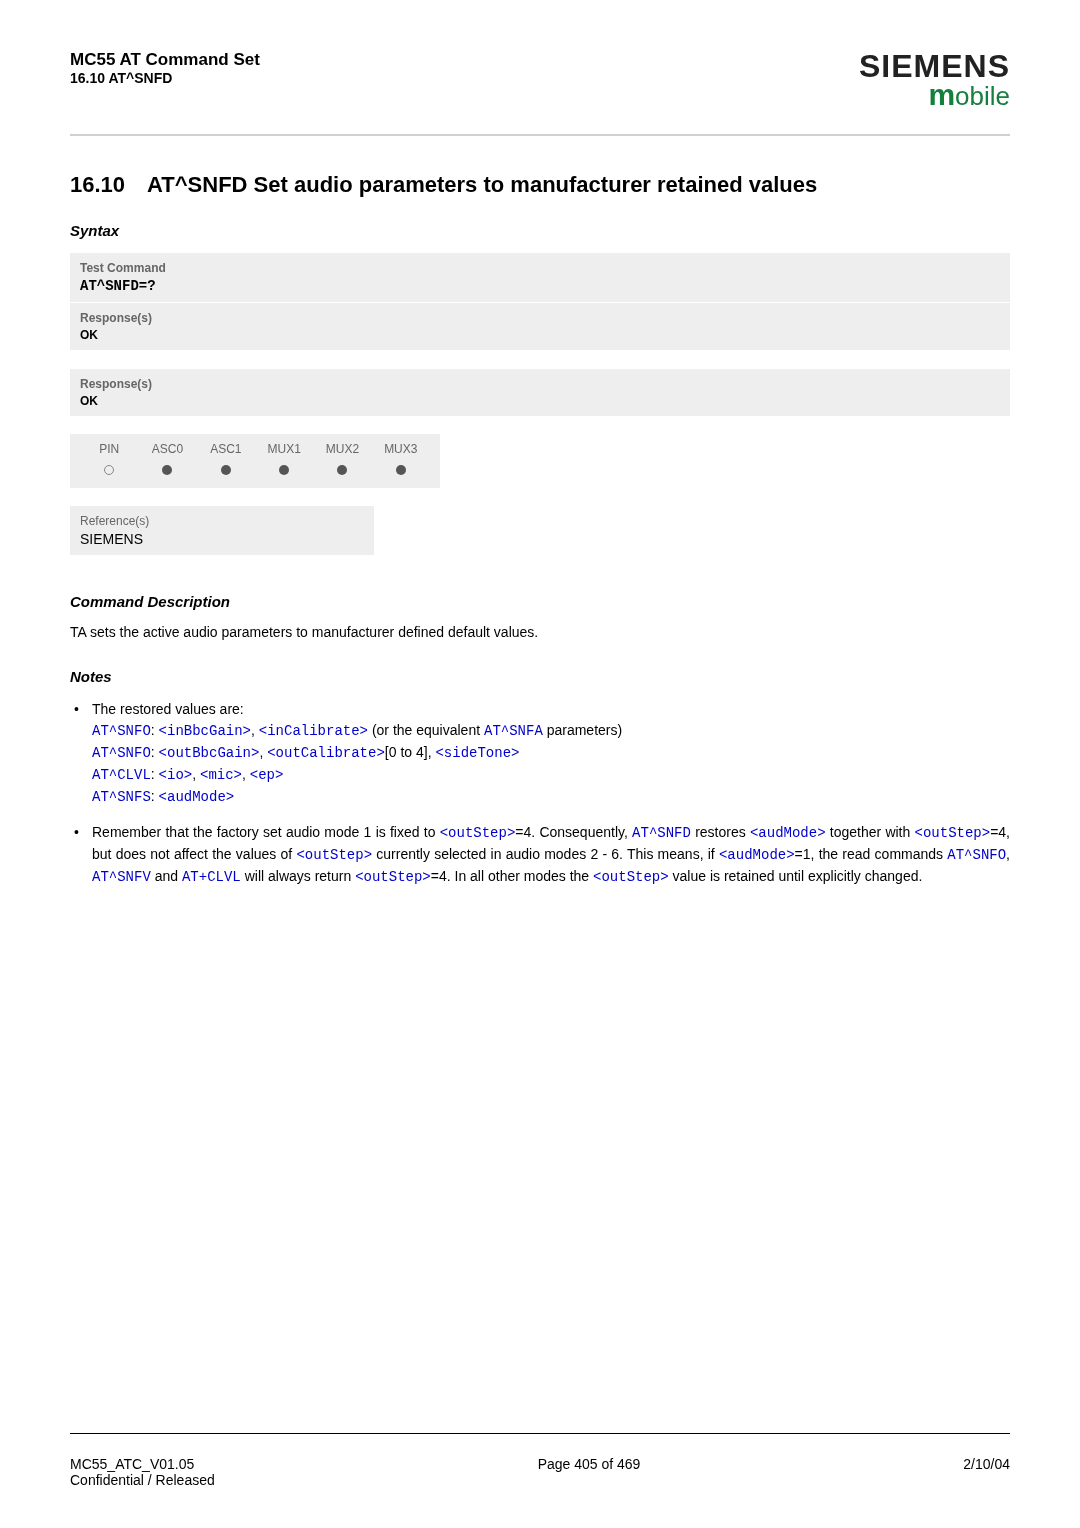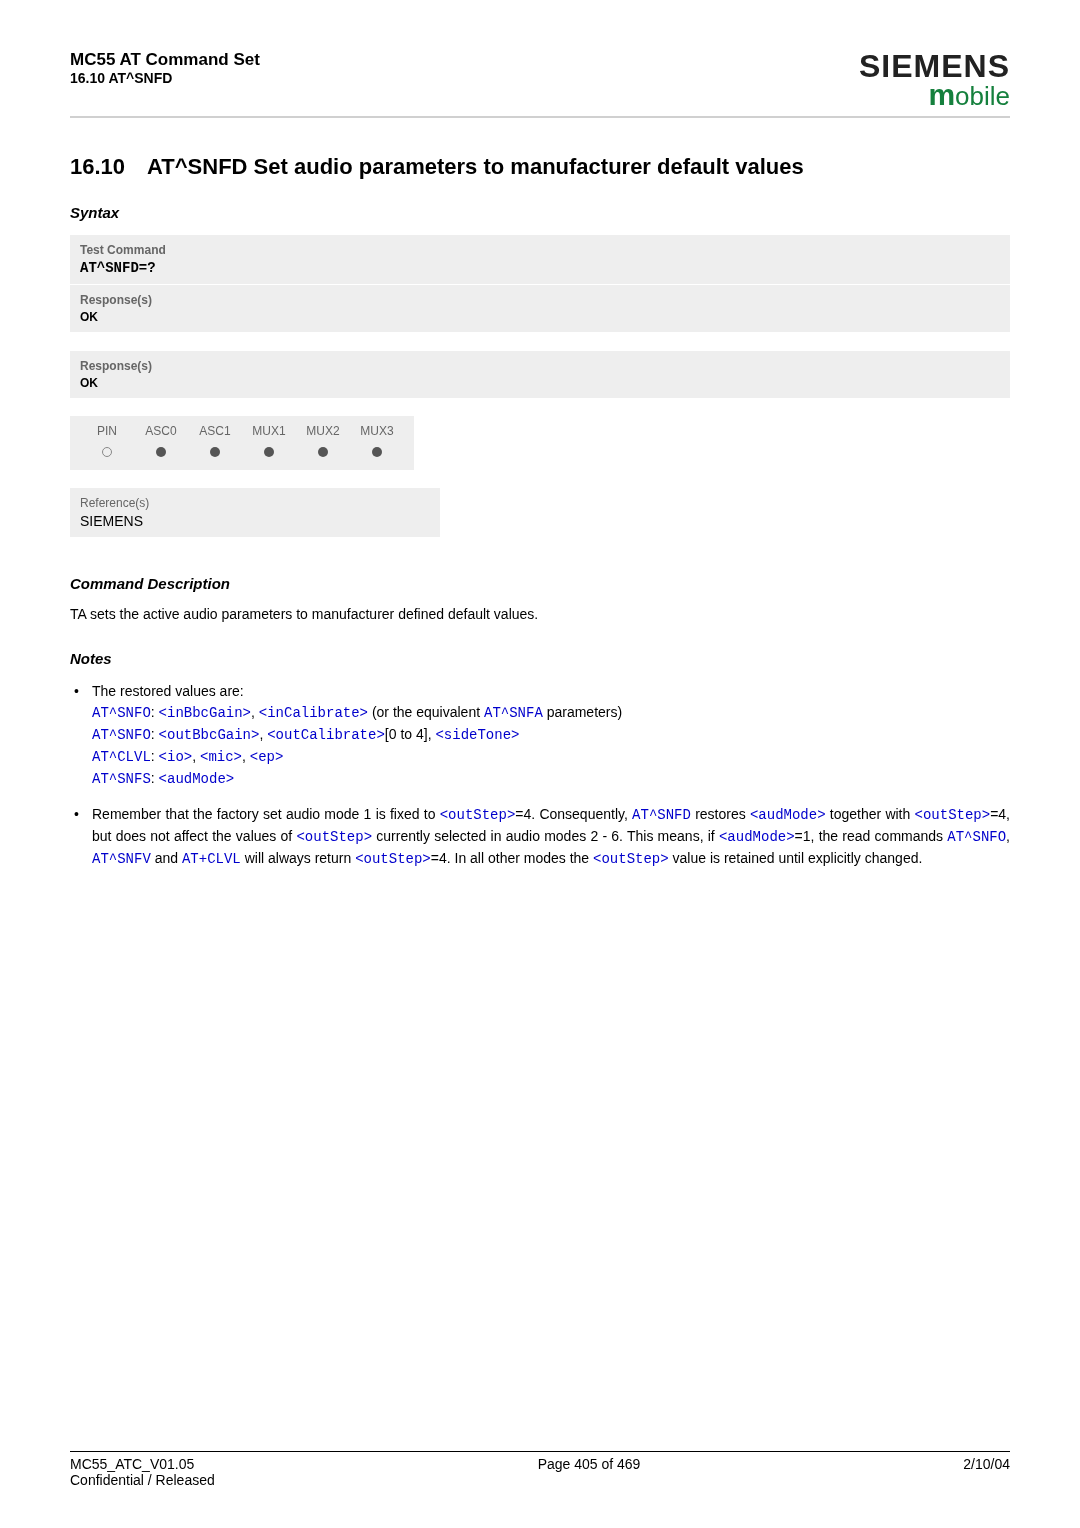--- a/index.html
+++ b/index.html
@@ -15,21 +15,21 @@
       height: 1528px;
       background: #fff;
       padding: 50px 70px 40px 70px;
       position: relative;
     }
     .header {
       display: flex;
       justify-content: space-between;
       align-items: flex-start;
       border-bottom: 2px solid #d0d0d0;
-      padding-bottom: 6px;
+      padding-bottom: 24px;
       margin-bottom: 36px;
     }
     .header-left {
       display: flex;
       flex-direction: column;
     }
     .header-title {
       font-weight: bold;
       font-size: 17px;
     }
@@ -91,21 +91,21 @@
       font-size: 14px;
     }
     .panel-text {
       font-size: 12px;
     }
     .divider {
       border-top: 1px solid #fff;
     }
     .support-panel {
       background: #eeeeee;
-      width: 344px;
+      width: 370px;
       margin-bottom: 18px;
     }
     .support-header {
       display: flex;
       padding: 8px 10px 4px 10px;
     }
     .support-col {
       flex: 1;
       text-align: center;
       color: #666;
@@ -129,21 +129,21 @@
     .dot-empty {
       display: inline-block;
       width: 10px;
       height: 10px;
       border-radius: 50%;
       background: transparent;
       border: 1.5px solid #888;
     }
     .ref-panel {
       background: #eeeeee;
-      width: 370px;
+      width: 304px;
       padding: 8px 10px;
       margin-bottom: 38px;
     }
     .ref-label {
       color: #666;
       font-size: 12px;
       margin-bottom: 3px;
     }
     .ref-text {
       font-size: 14px;
@@ -175,21 +175,21 @@
     }
     .justify {
       text-align: justify;
     }
     .footer {
       position: absolute;
       bottom: 40px;
       left: 70px;
       right: 70px;
       border-top: 1px solid #000;
-      padding-top: 4px;
+      padding-top: 22px;
       display: flex;
       justify-content: space-between;
       font-size: 14px;
     }
     .footer-left {
       text-align: left;
     }
     .footer-center {
       text-align: center;
     }
@@ -205,21 +205,21 @@
     <span class="header-title">MC55 AT Command Set</span>
     <span class="header-subtitle">16.10 AT^SNFD</span>
   </div>
   <div class="header-right">
     <div class="siemens-logo">SIEMENS</div>
     <div class="mobile-logo"><span class="mobile-m">m</span><span>obile</span></div>
   </div>
 </div>
 
 <h2 class="section-heading">
-  <span class="section-num">16.10</span><span>AT^SNFD   Set audio parameters to manufacturer default values</span>
+  <span class="section-num">16.10</span><span>AT^SNFD   Set audio parameters to manufacturer retained values</span>
 </h2>
 
 <div class="syntax-label">Syntax</div>
 
 <div class="panel">
   <div class="panel-row">
     <div class="panel-label">Test Command</div>
     <div class="panel-code">AT^SNFD=?</div>
   </div>
   <div class="divider"></div>

